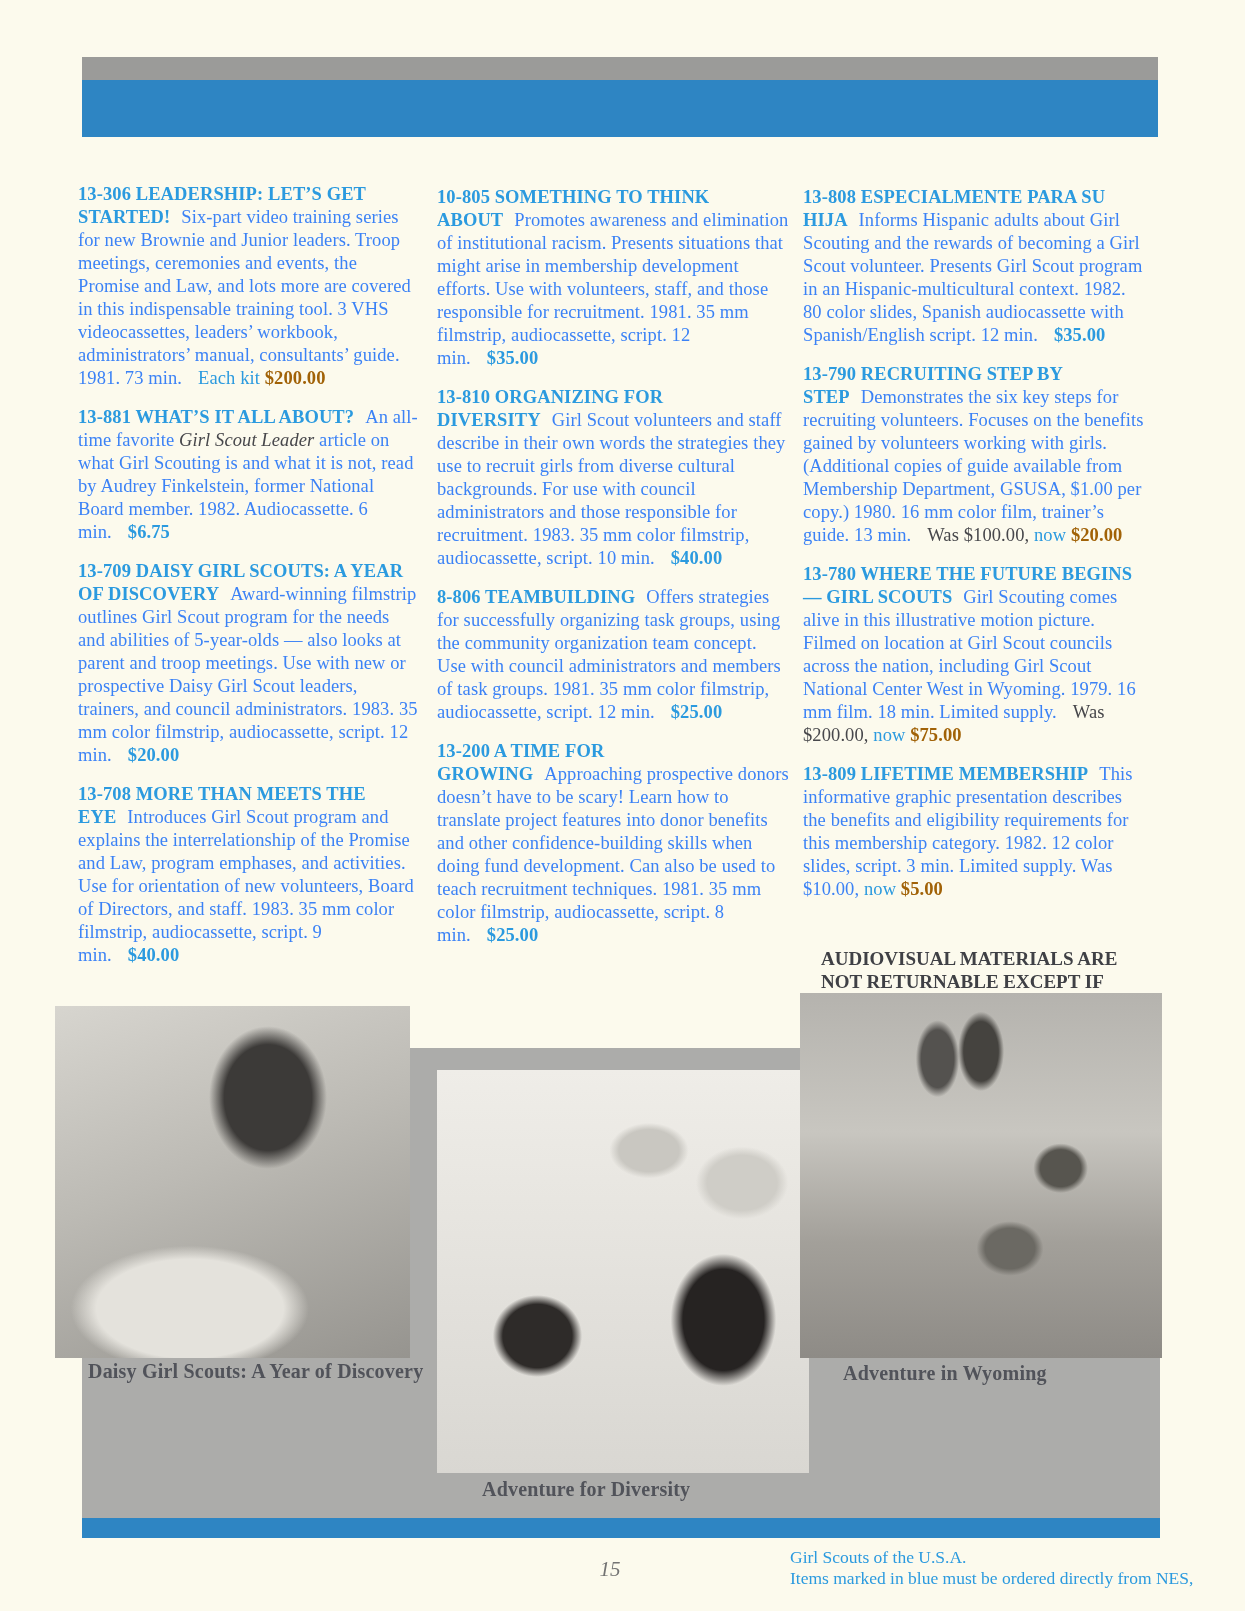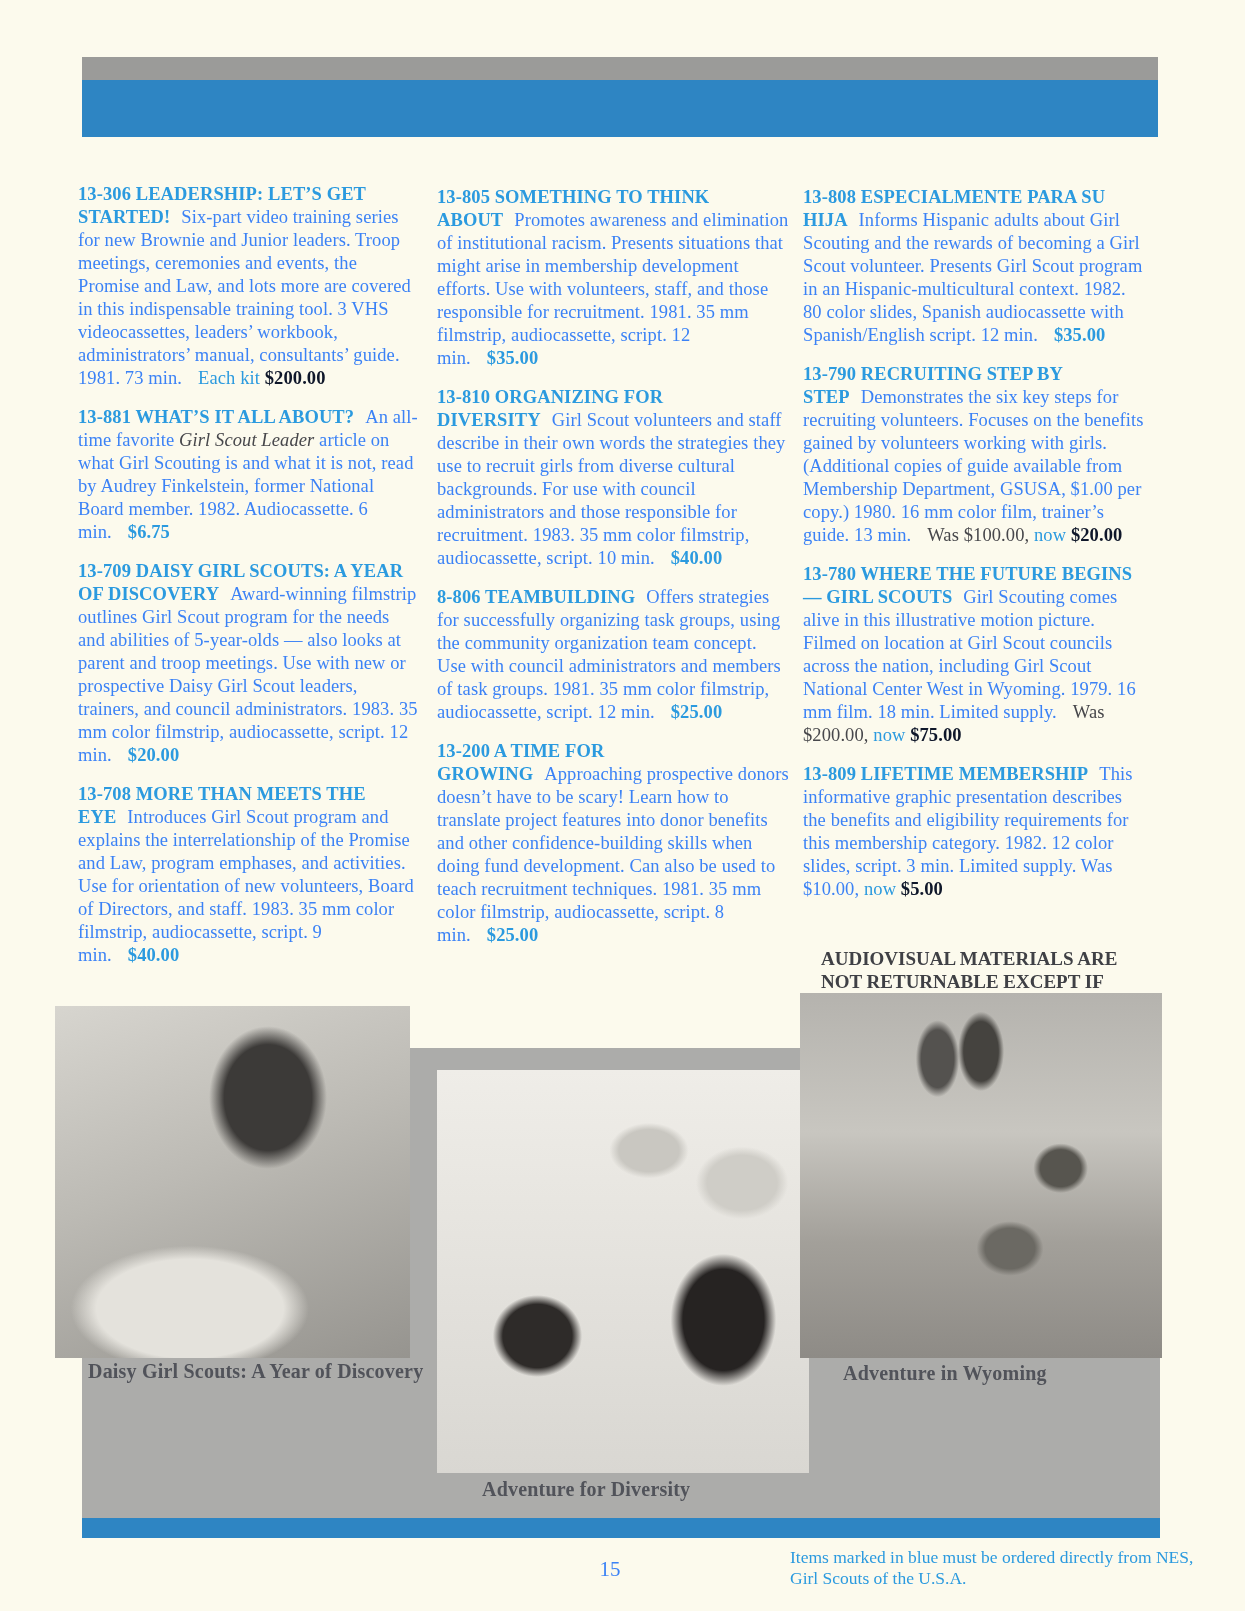--- a/index.html
+++ b/index.html
@@ -21,21 +21,21 @@
   .sec-underline{height:3px;background:#86868B;width:175px;margin:8px auto 0 auto;}
   .sec-head{margin-bottom:28px;}
 
   .ip{margin:0;font-size:18.5px;line-height:23px;letter-spacing:0.1px;}
   .item{margin-bottom:16px;}
   .seg-t{color:#2B9ADF;font-weight:bold;margin-right:11px;}
   .seg-b{color:#3b82f6;}
   .seg-i{color:#47474B;font-style:italic;}
   .seg-n{color:#2B9ADF;}
   .seg-ng{color:#2B9ADF;margin-left:16px;text-align:right;}
-  .seg-p{color:#0f172a;font-weight:bold;}
+  .seg-p{color:#a16207;font-weight:bold;}
   .seg-pg{color:#2B9ADF;font-weight:bold;margin-left:16px;}
   .seg-bg{color:#47474B;margin-left:16px;}
 
   .on-sale-head{margin:22px 0 26px 22px;width:335px;}
   .on-sale-head .sec-underline{width:170px;}
 
   .notice{margin:46px 0 0 18px;width:300px;font-weight:bold;color:#3F4045;
           font-size:19px;line-height:23px;}
 
   .photo-band{position:absolute;left:82px;top:1048px;width:1078px;height:470px;background:#ACACAA;}
@@ -62,21 +62,21 @@
       radial-gradient(44px 40px at 72% 48%, #57554f 0 46%, rgba(87,85,79,0) 62%),
       radial-gradient(54px 44px at 58% 70%, #6b6963 0 46%, rgba(107,105,99,0) 62%),
       linear-gradient(180deg,#b5b3ae 0%,#c8c6c0 38%,#a3a09a 68%,#8e8b86 100%);}
 
   .caption{position:absolute;font-weight:bold;font-size:20px;color:#51535A;letter-spacing:0.2px;text-align:center;}
   .cap-daisy{left:88px;top:1360px;}
   .cap-diversity{left:482px;top:1478px;}
   .cap-wyoming{left:843px;top:1362px;}
 
   .page-number{position:absolute;left:560px;top:1557px;width:100px;text-align:center;
-               font-size:21px;color:#3b82f6;}
+               font-size:21px;color:#737373;font-style:italic;}
   .footer-note{position:absolute;left:790px;top:1547px;width:430px;color:#2B9ADF;
                font-size:17.5px;line-height:21px;}
 </style>
 </head>
 <body>
 
 <div class="page">
 
   <div class="bar bar-gray"></div>
   <div class="bar bar-blue"></div>
@@ -94,21 +94,21 @@
         </div>
         <div class="item">
           <p class="ip"><span class="seg-t">13-708 MORE THAN MEETS THE EYE</span><span class="seg-b">Introduces Girl Scout program and explains the interrelationship of the Promise and Law, program emphases, and activities. Use for orientation of new volunteers, Board of Directors, and staff. 1983. 35 mm color filmstrip, audiocassette, script. 9 min.</span><span class="seg-pg">$40.00</span></p>
         </div>
       </div>
   </div>
 
   <div class="col col2">
     <div>
         <div class="item">
-          <p class="ip"><span class="seg-t">13-805 SOMETHING TO THINK ABOUT</span><span class="seg-b">Promotes awareness and elimination of institutional racism. Presents situations that might arise in membership development efforts. Use with volunteers, staff, and those responsible for recruitment. 1981. 35 mm filmstrip, audiocassette, script. 12 min.</span><span class="seg-pg">$35.00</span></p>
+          <p class="ip"><span class="seg-t">10-805 SOMETHING TO THINK ABOUT</span><span class="seg-b">Promotes awareness and elimination of institutional racism. Presents situations that might arise in membership development efforts. Use with volunteers, staff, and those responsible for recruitment. 1981. 35 mm filmstrip, audiocassette, script. 12 min.</span><span class="seg-pg">$35.00</span></p>
         </div>
         <div class="item">
           <p class="ip"><span class="seg-t">13-810 ORGANIZING FOR DIVERSITY</span><span class="seg-b">Girl Scout volunteers and staff describe in their own words the strategies they use to recruit girls from diverse cultural backgrounds. For use with council administrators and those responsible for recruitment. 1983. 35 mm color filmstrip, audiocassette, script. 10 min.</span><span class="seg-pg">$40.00</span></p>
         </div>
         <div class="item">
           <p class="ip"><span class="seg-t">8-806 TEAMBUILDING</span><span class="seg-b">Offers strategies for successfully organizing task groups, using the community organization team concept. Use with council administrators and members of task groups. 1981. 35 mm color filmstrip, audiocassette, script. 12 min.</span><span class="seg-pg">$25.00</span></p>
         </div>
         <div class="item">
           <p class="ip"><span class="seg-t">13-200 A TIME FOR GROWING</span><span class="seg-b">Approaching prospective donors doesn’t have to be scary! Learn how to translate project features into donor benefits and other confidence-building skills when doing fund development. Can also be used to teach recruitment techniques. 1981. 35 mm color filmstrip, audiocassette, script. 8 min.</span><span class="seg-pg">$25.00</span></p>
         </div>
@@ -141,17 +141,17 @@
   <div class="photo photo-daisy"></div>
   <div class="photo photo-diversity"></div>
   <div class="photo photo-wyoming"></div>
 
   <div class="caption cap-daisy">Daisy Girl Scouts: A Year of Discovery</div>
   <div class="caption cap-diversity">Adventure for Diversity</div>
   <div class="caption cap-wyoming">Adventure in Wyoming</div>
 
   <div class="page-number">15</div>
   <div class="footer-note">
+    <div>Girl Scouts of the U.S.A.</div>
     <div>Items marked in blue must be ordered directly from NES,</div>
-    <div>Girl Scouts of the U.S.A.</div>
   </div>
 
 </div>
 
 </body></html>

